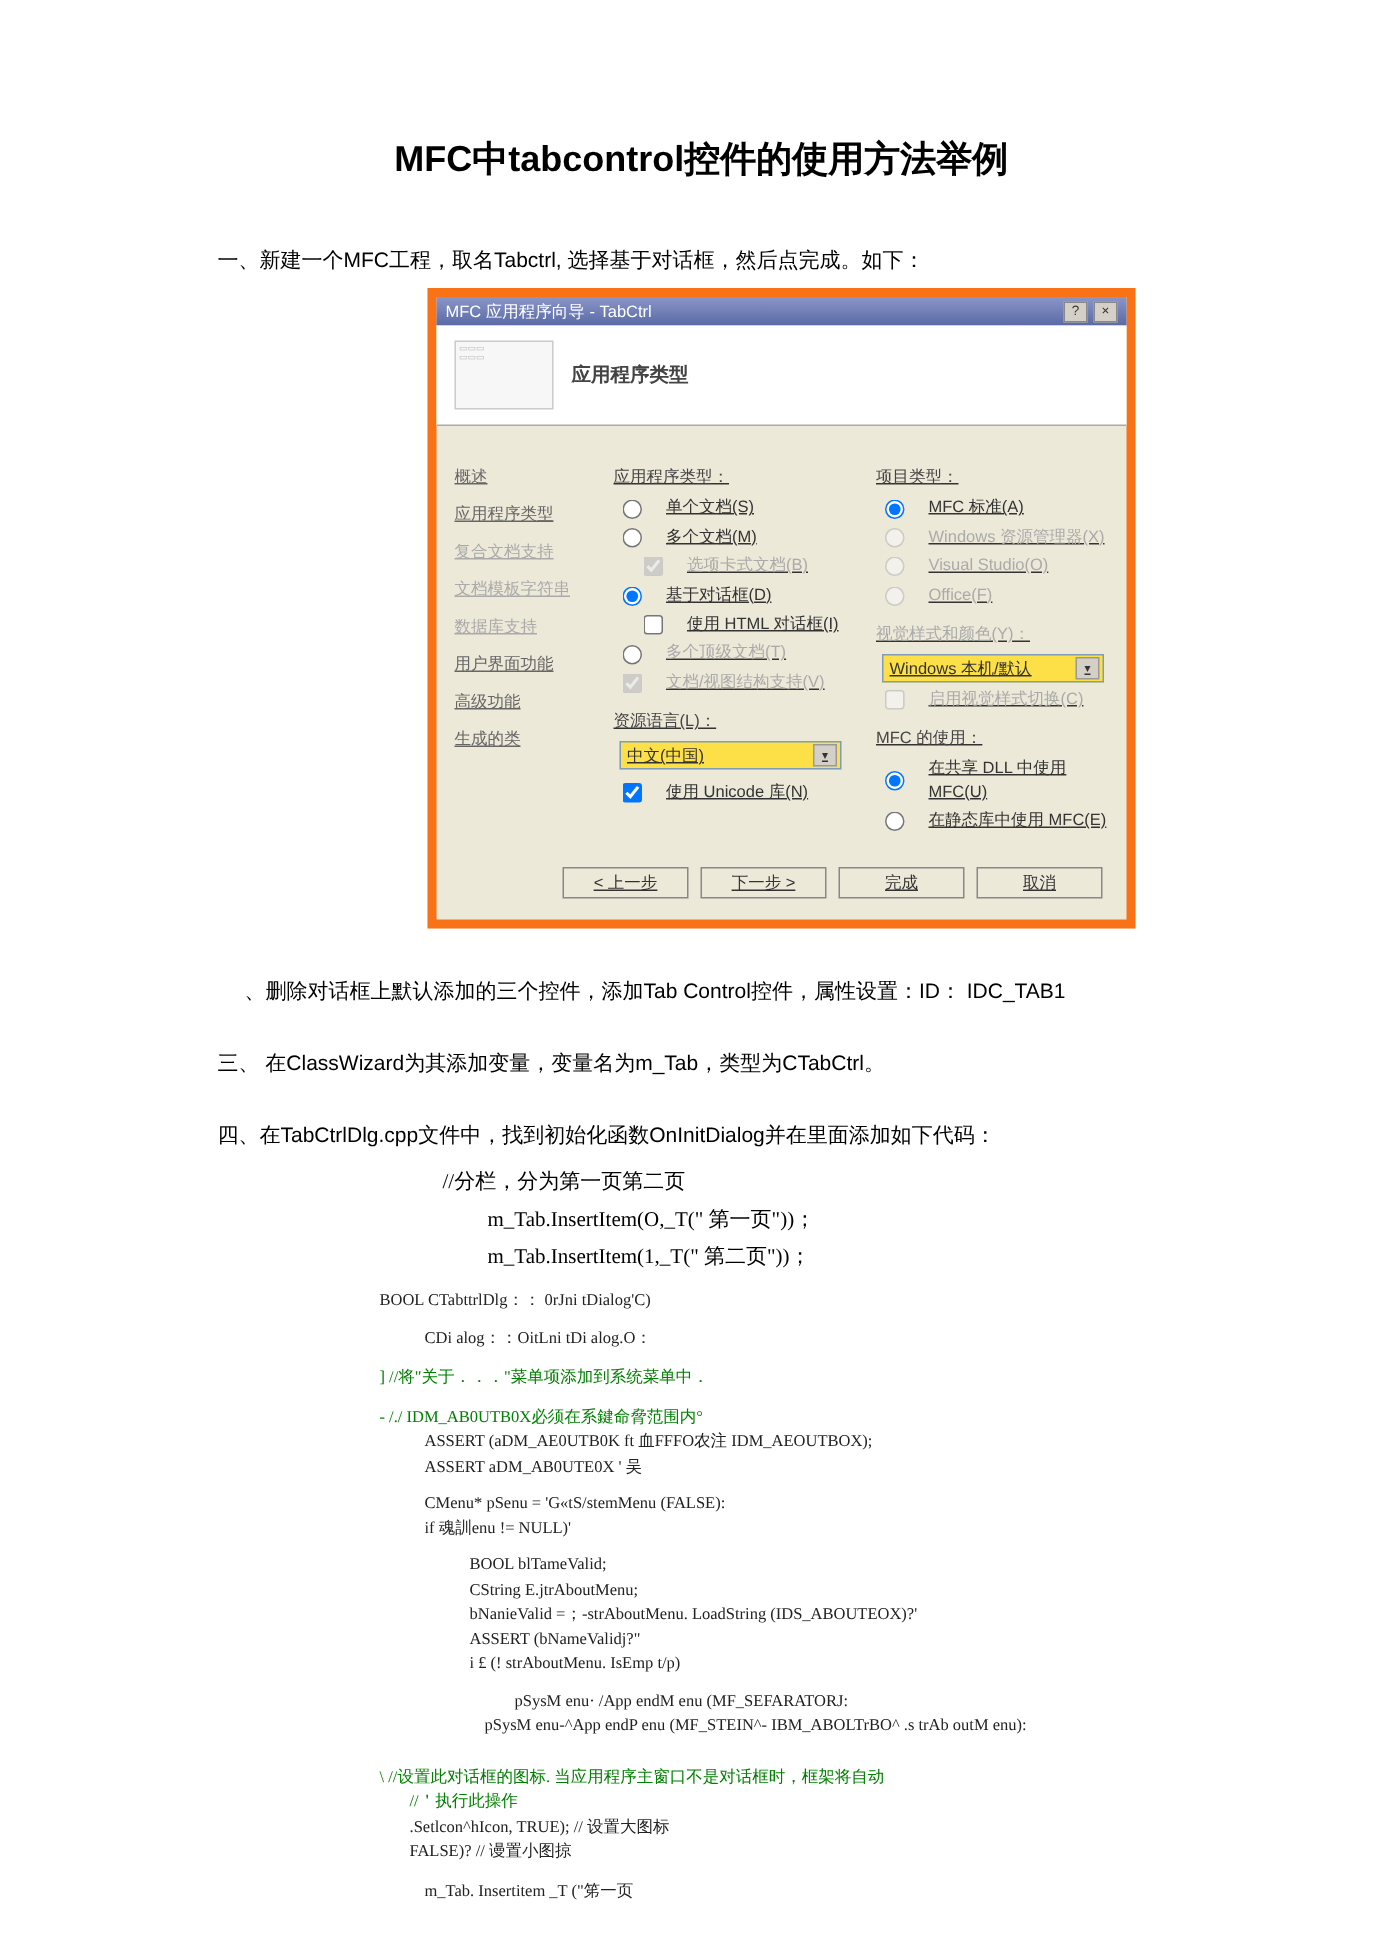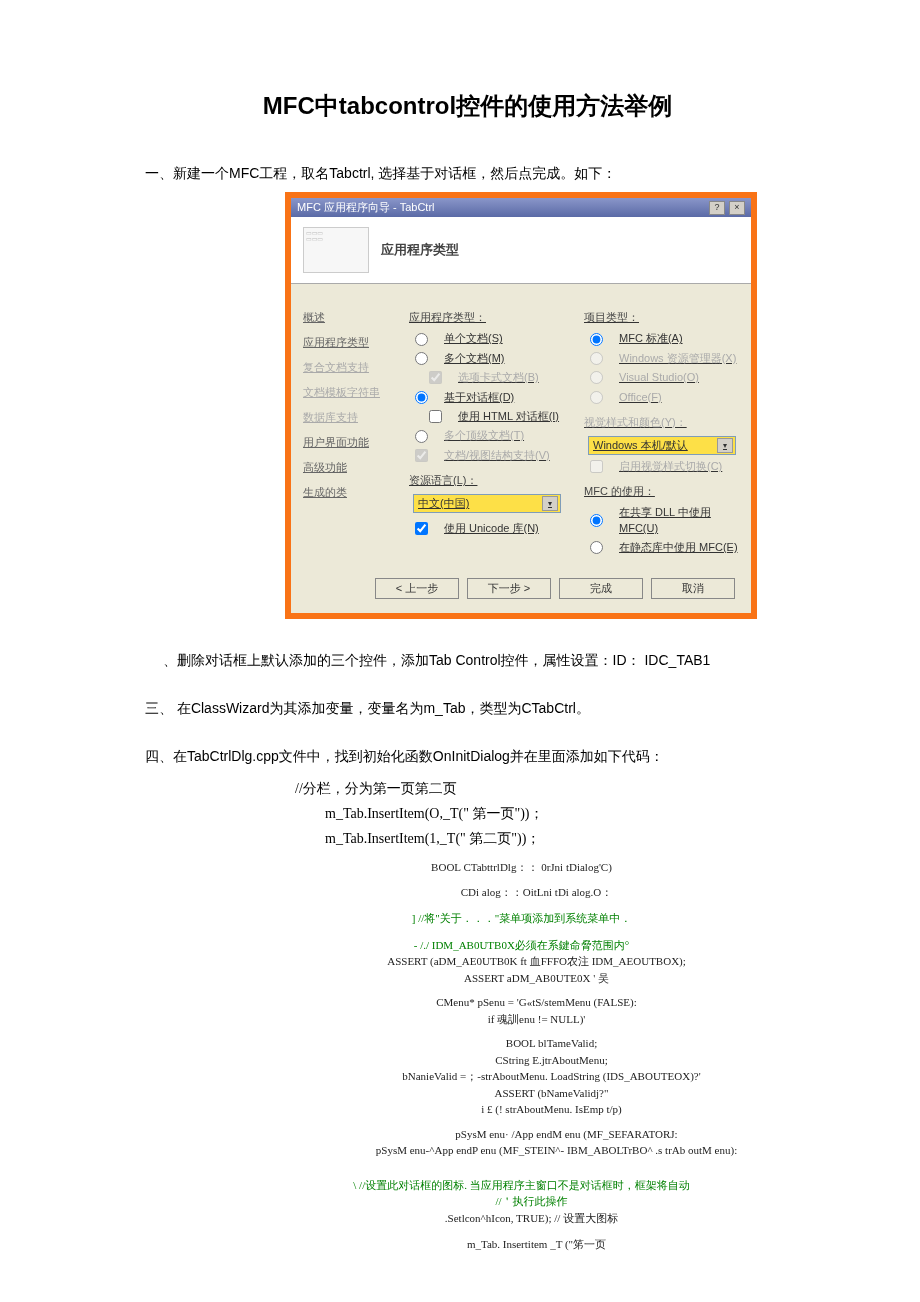--- a/index.html
+++ b/index.html
@@ -147,20 +147,21 @@
     display: flex;
     align-items: center;
     justify-content: center;
     font-size: 8px;
   }
   .wizard-footer {
     padding: 10px 16px 14px;
     display: flex;
     justify-content: flex-end;
     gap: 8px;
+    text-decoration: underline;
   }
   .wizard-footer .btn {
     border: 1px solid #888;
     background: #ece9d8;
     font-size: 11px;
     padding: 2px 10px;
     min-width: 62px;
     text-align: center;
   }
   .code-block {
@@ -168,21 +169,20 @@
     font-size: 14px;
     line-height: 1.8;
     font-family: "Times New Roman", SimSun, serif;
   }
   .code-small {
     margin: 8px 0 0 108px;
     font-size: 11px;
     line-height: 1.5;
     font-family: SimSun, "Times New Roman", serif;
     color: #222;
-    text-align: center;
   }
   .comment-green { color: #008000; }
 </style>
 </head>
 <body>
 
 <div class="page">
   <h1>MFC中tabcontrol控件的使用方法举例</h1>
 
   <p class="step">一、新建一个MFC工程，取名Tabctrl, 选择基于对话框，然后点完成。如下：</p>
@@ -322,15 +322,16 @@
     <div style="margin-left:60px">bNanieValid =；-strAboutMenu. LoadString (IDS_ABOUTEOX)?'</div>
     <div style="margin-left:60px">ASSERT (bNameValidj?"</div>
     <div style="margin-left:60px">i £ (! strAboutMenu. IsEmp t/p)</div>
     <div style="margin-left:90px;margin-top:8px">pSysM enu· /App endM enu (MF_SEFARATORJ:</div>
     <div style="margin-left:70px">pSysM enu-^App endP enu (MF_STEIN^- IBM_ABOLTrBO^ .s trAb outM enu):</div>
     <div style="margin-top:18px"><span class="comment-green">\        //设置此对话框的图标. 当应用程序主窗口不是对话框时，框架将自动</span></div>
     <div style="margin-left:20px"><span class="comment-green">//＇执行此操作</span></div>
     <div style="margin-left:20px">
       <span>.Setlcon^hIcon, TRUE);                               //  设置大图标</span>
     </div>
+    <div style="margin-left:20px">                          FALSE)?                  //  谩置小图掠</div>
     <div style="margin-left:30px;margin-top:10px">m_Tab. Insertitem          _T ("笫一页</div>
   </div>
 </div>
 
 </body></html>

